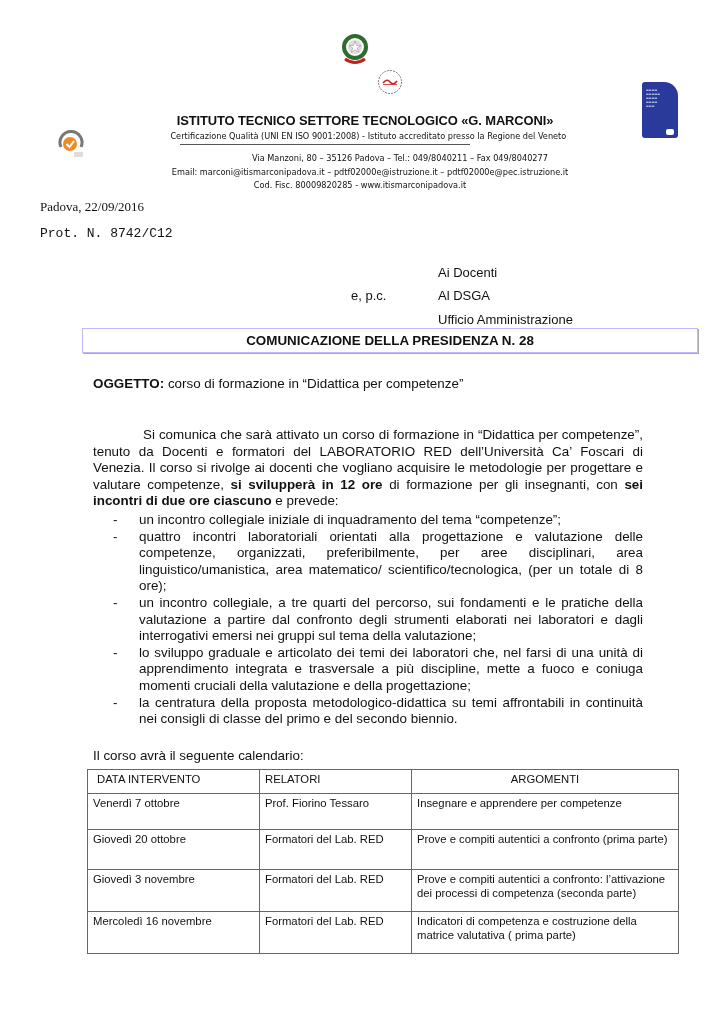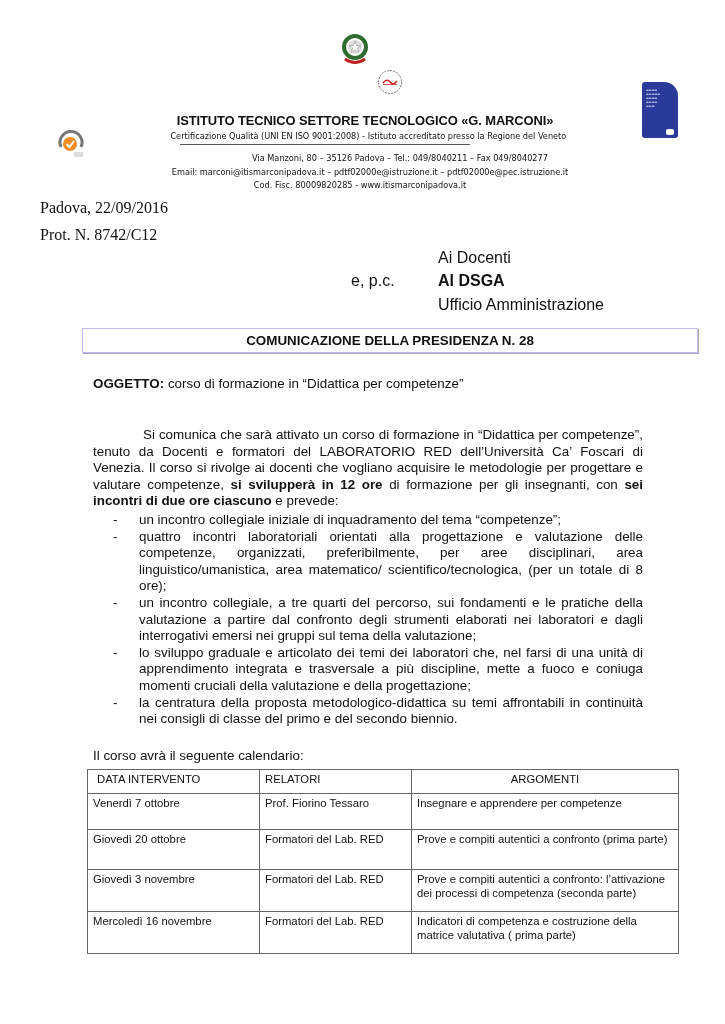--- a/index.html
+++ b/index.html
@@ -12,26 +12,26 @@
   .logo-blue { left: 642px; top: 82px; width: 36px; height: 56px; background: #2a3a9a; border-radius: 3px 14px 3px 3px; }
   .logo-blue .lines { position: absolute; left: 4px; top: 6px; width: 26px; font: 3px "DejaVu Sans", sans-serif; color: #c8d0f0; line-height: 4px; }
   .logo-blue .lion { position: absolute; right: 4px; bottom: 3px; width: 8px; height: 6px; background: #fff; border-radius: 2px; }
   .inst-name { left: 140px; top: 113px; width: 450px; text-align: center; font: bold 13.2px "Liberation Sans", sans-serif; letter-spacing: -0.1px; transform: scaleX(0.98); }
   .cert { left: 144px; top: 130px; width: 440px; text-align: center; font: 9.3px "DejaVu Sans", sans-serif; transform: scaleX(0.88); transform-origin: center; white-space: nowrap; }
   .cert-rule { left: 180px; top: 144px; width: 290px; height: 1px; background: #555; }
   .addr { font: 9.3px "DejaVu Sans", sans-serif; transform: scaleX(0.88); white-space: nowrap; text-align: center; }
   .addr1 { left: 180px; top: 152px; width: 440px; }
   .addr2 { left: 120px; top: 166px; width: 500px; }
   .addr3 { left: 170px; top: 179px; width: 380px; }
-  .serif { font-family: "Liberation Serif", serif; font-size: 16px; }
+  .serif { font-family: "Liberation Serif", serif; font-size: 13px; }
   .date { left: 40px; top: 199px; }
-  .prot { left: 40px; top: 226px; }
-  .sans { font-family: "Liberation Sans", sans-serif; font-size: 16px; }
+  .prot { left: 40px; top: 226px; font-family: Liberation Mono, monospace; }
+  .sans { font-family: "Liberation Sans", sans-serif; font-size: 13px; margin-top: 16px; }
   .recip { left: 438px; }
-  .r1 { top: 249px; } .r2 { top: 272px; font-weight: bold; } .r3 { top: 296px; }
+  .r1 { top: 249px; } .r2 { top: 272px; } .r3 { top: 296px; }
   .epc { left: 351px; top: 272px; }
   .title-box { left: 82px; top: 328px; width: 614px; height: 23px; border: 1px solid #c4b5fd; box-shadow: 1px 1px 0 #aaa; display: flex; align-items: center; justify-content: center; font: bold 13.4px "Liberation Sans", sans-serif; }
   .oggetto { left: 93px; top: 376px; font: 13.4px "Liberation Sans", sans-serif; }
   .body-text { left: 93px; top: 418px; width: 550px; font: 13.4px "Liberation Sans", sans-serif; line-height: 16.6px; text-align: justify; margin-top: 9px; }
   .body-text p { margin: 0; }
   .indent { text-indent: 50px; }
   ul.bullets { left: 113px; top: 512px; width: 530px; margin: 0; padding: 0; list-style: none; font: 13.4px "Liberation Sans", sans-serif; line-height: 16.6px; }
   ul.bullets li { position: relative; padding-left: 26px; text-align: justify; }
   ul.bullets li .dash { position: absolute; left: 0; top: 0; }
   .cal-intro { left: 93px; top: 740px; font: 13.4px "Liberation Sans", sans-serif; margin-top: 8px; }

